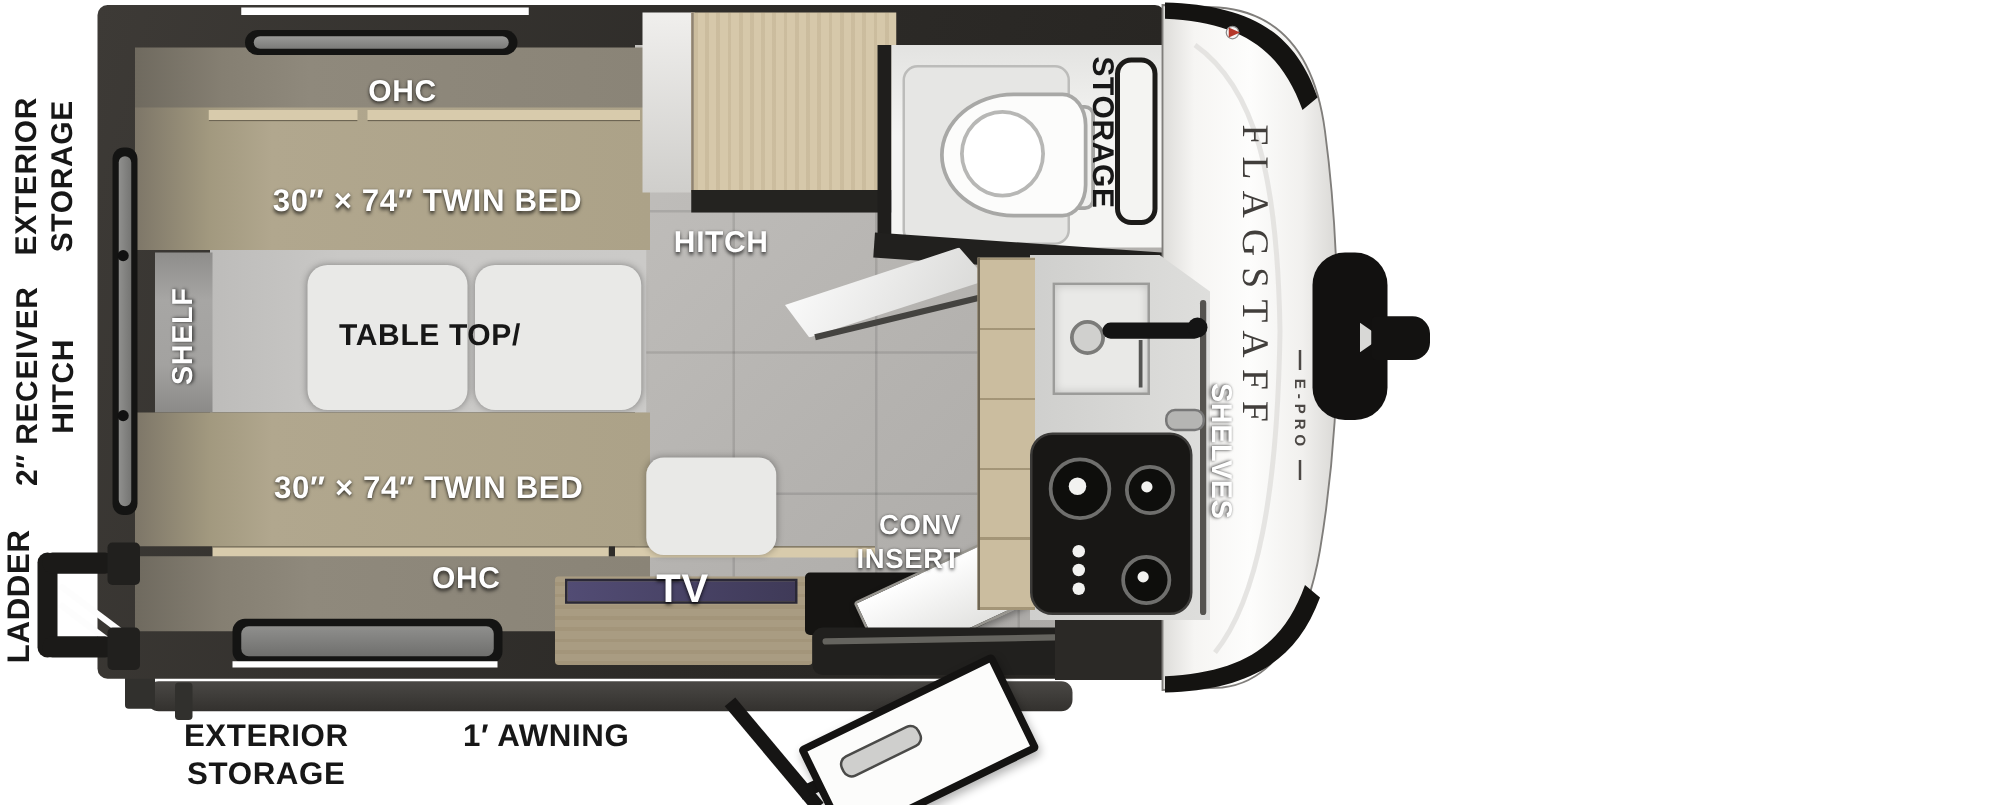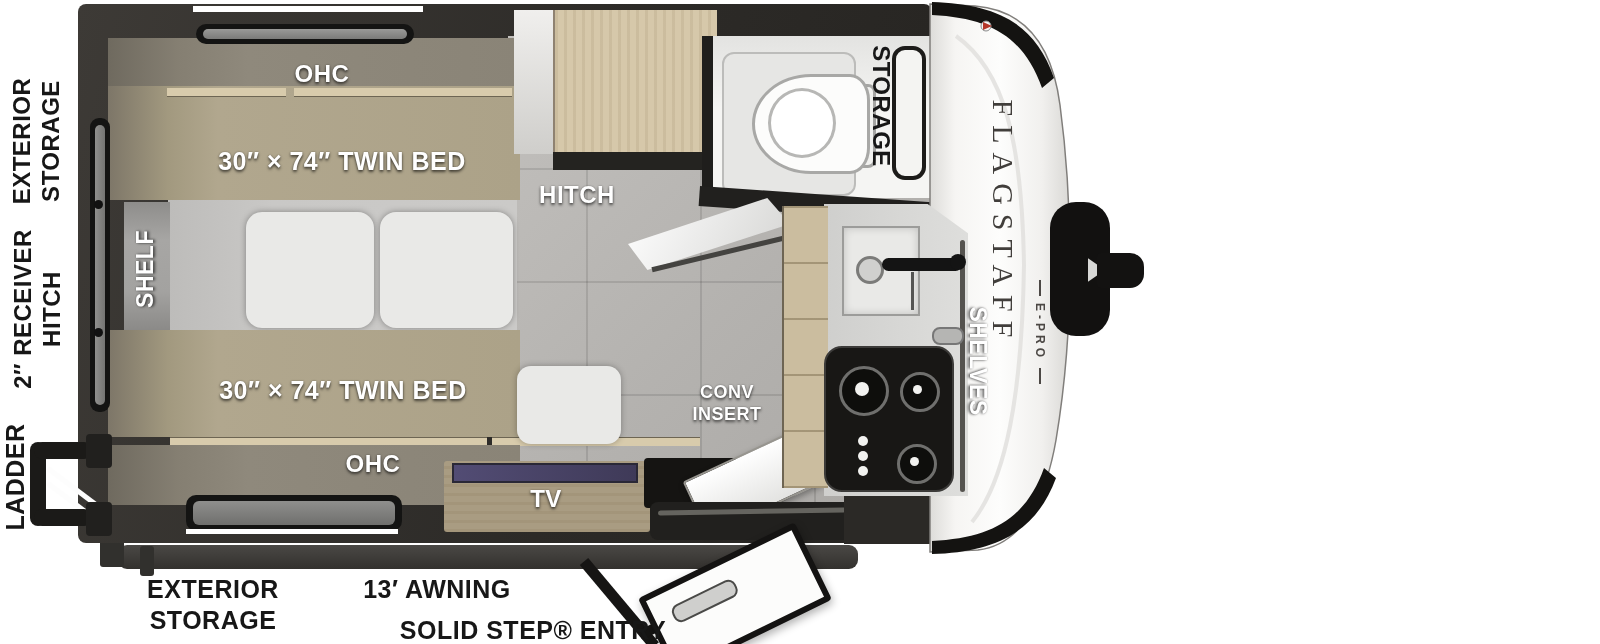--- a/index.html
+++ b/index.html
@@ -174,32 +174,32 @@
   <div class="lbl lk rccw" style="left:37px;top:309px;font-size:24px;">
     <span>2″ RECEIVER</span>
       <span>HITCH</span>
   </div>
   <div class="lbl lk rccw" style="left:15px;top:477px;font-size:25px;">LADDER</div>
 
   <div class="lbl lk" style="left:213px;top:604px;font-size:25px;">
     <span>EXTERIOR</span>
       <span>STORAGE</span>
   </div>
-  <div class="lbl lk" style="left:437px;top:589px;font-size:25px;">13′ AWNING</div>
-  <div class="lbl lk" style="left:533px;top:630px;font-size:25px;">SOLID STEP® ENTRY</div>
+  <div class="lbl lk" style="left:437px;top:589px;font-size:25px;">1′ AWNING</div>
 
   <div class="lbl lw" style="left:322px;top:74px;font-size:24px;">OHC</div>
   <div class="lbl lw" style="left:342px;top:161px;font-size:25px;">30″ × 74″ TWIN BED</div>
   <div class="lbl lw rccw" style="left:146px;top:269px;font-size:23px;">SHELF</div>
   <div class="lbl lk" style="left:344px;top:269px;font-size:24px;">
+    <span>TABLE TOP/</span>
   </div>
   <div class="lbl lw" style="left:343px;top:390px;font-size:25px;">30″ × 74″ TWIN BED</div>
   <div class="lbl lw" style="left:373px;top:464px;font-size:24px;">OHC</div>
   <div class="lbl lw" style="left:577px;top:195px;font-size:24px;">HITCH</div>
   <div class="lbl lk rcw" style="left:881px;top:106px;font-size:24px;">STORAGE</div>
-  <div class="lbl lw" style="left:727px;top:404px;font-size:18px;">
+  <div class="lbl lw" style="left:727px;top:434px;font-size:22px;text-align:right;">
     <span>CONV</span>
       <span>INSERT</span>
   </div>
   <div class="lbl lw rcw" style="left:977px;top:361px;font-size:23px;">SHELVES</div>
-  <div class="lbl lw" style="left:546px;top:499px;font-size:24px;">TV</div>
+  <div class="lbl lw" style="left:546px;top:471px;font-size:32px;">TV</div>
 
 </div>
 
 </body></html>

